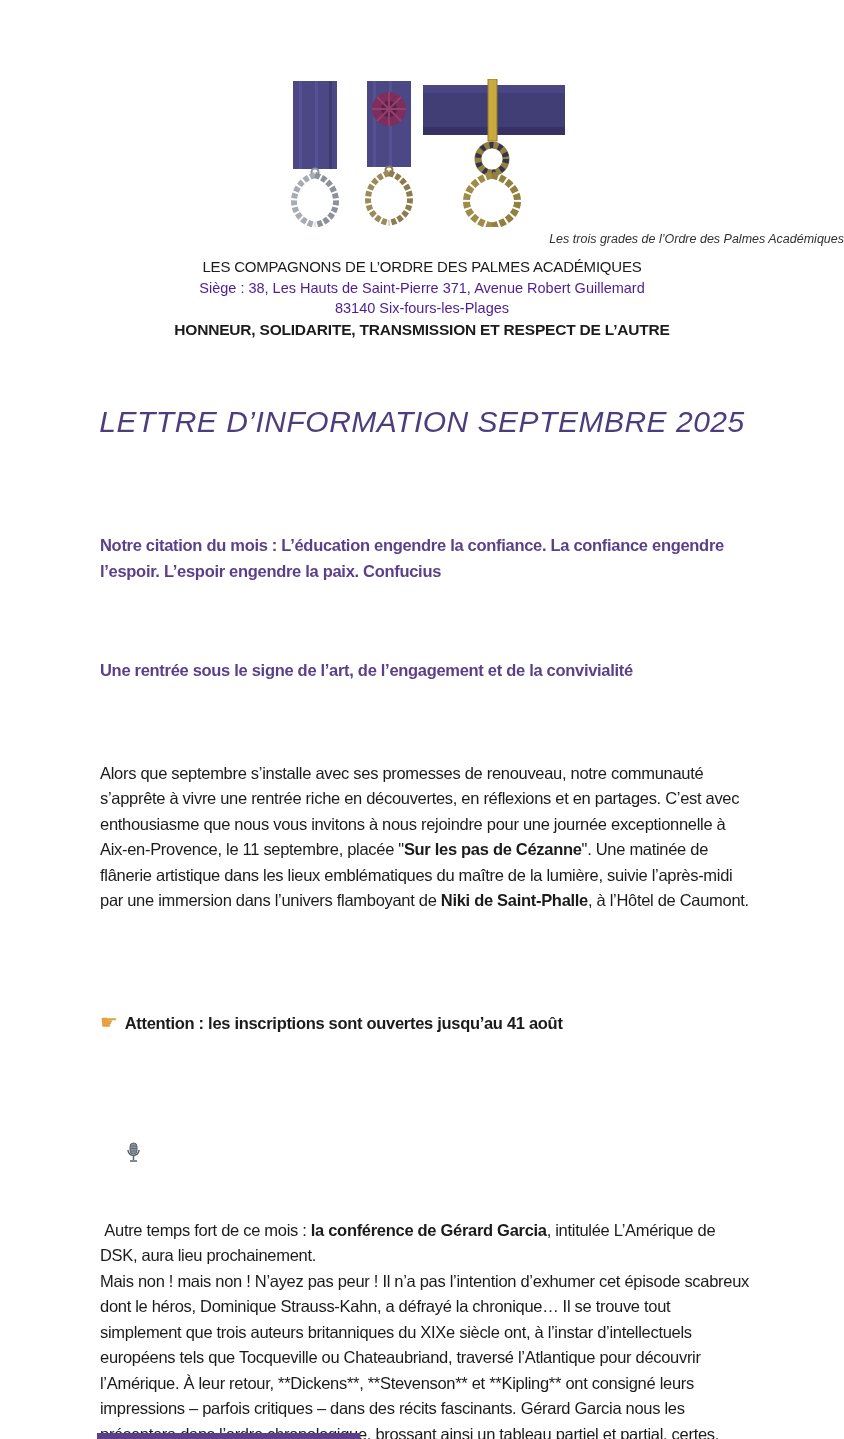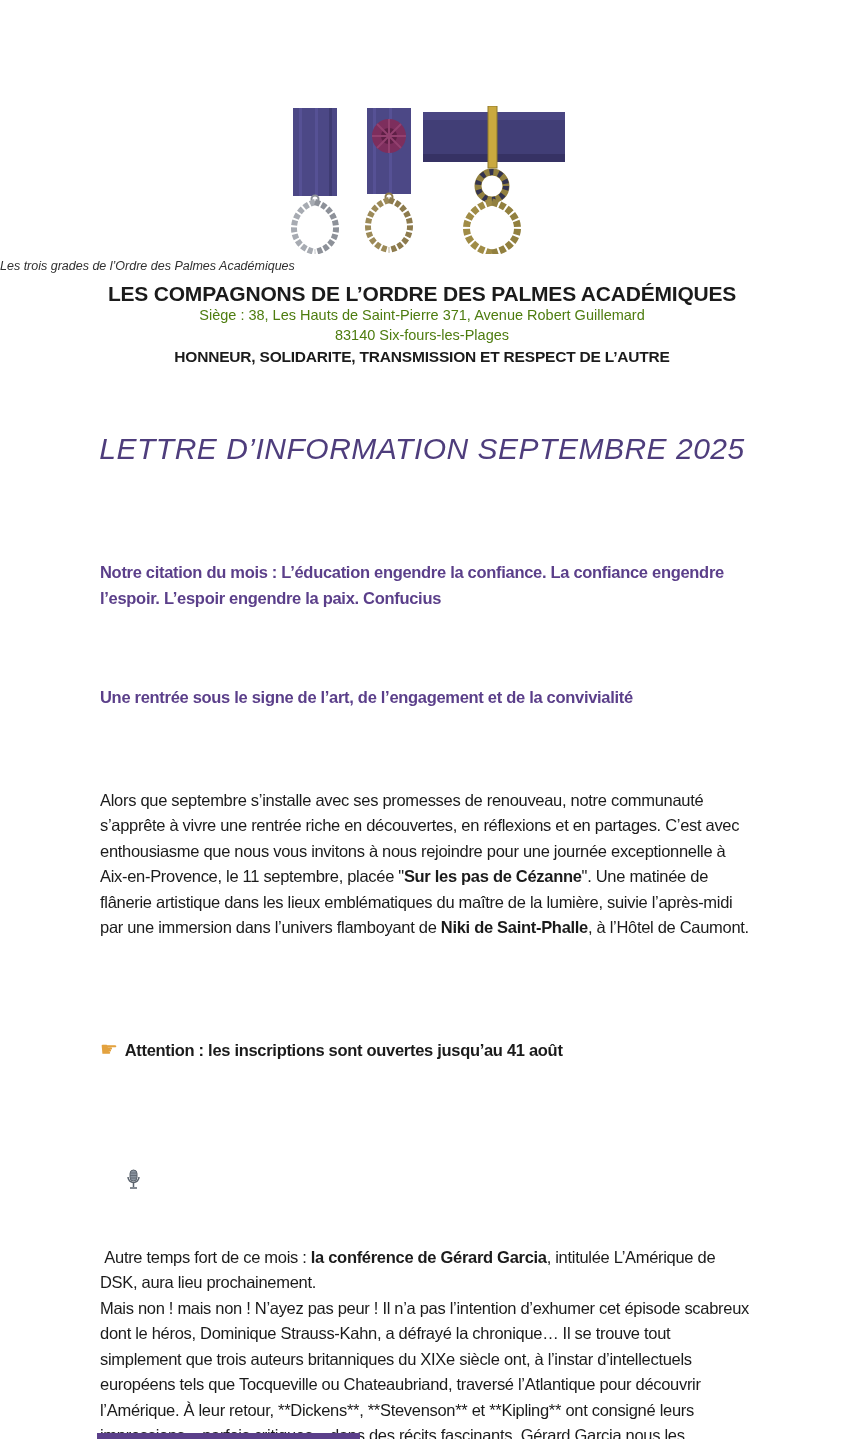--- a/index.html
+++ b/index.html
@@ -1,27 +1,27 @@
 <!DOCTYPE html>
 <html lang="fr"><head>
 <meta charset="utf-8">
 <style>
   html,body { margin:0; padding:0; background:#ffffff; }
   .page {
     position:relative; width:844px; height:1439px; background:#ffffff;
     font-family:"Liberation Sans", sans-serif; color:#1b1b1b; overflow:hidden;
   }
   
-  .figure { padding-top:106px; text-align:left; }
+  .figure { padding-top:79px; text-align:right; }
   .medals-svg { display:block; margin:0 auto 5px auto; }
   .caption { font-style:italic; font-size:12.5px; line-height:15px; color:#303030; }
   
   .letterhead { margin-top:9px; text-align:center; }
-  .org   { font-weight:700; font-size:21px; line-height:22px; letter-spacing:-0.2px; }
-  .addr  { font-size:14.5px; line-height:20px; color:#4d7c0f; }
+  .org   { font-weight:400; font-size:15px; line-height:22px; letter-spacing:-0.2px; }
+  .addr  { font-size:14.5px; line-height:20px; color:#4c1d95; }
   .motto { font-weight:700; font-size:15.5px; line-height:23px; letter-spacing:-0.2px; }
   
   .doc-title {
     margin-top:63px; text-align:center; font-style:italic; font-weight:400;
     font-size:30px; line-height:36px; color:#4e3d7c; letter-spacing:0.5px;
   }
   
   .body-col {
     width:650px; margin-left:100px; font-size:16.5px; line-height:25.5px;
     letter-spacing:-0.3px; white-space:pre-wrap;

